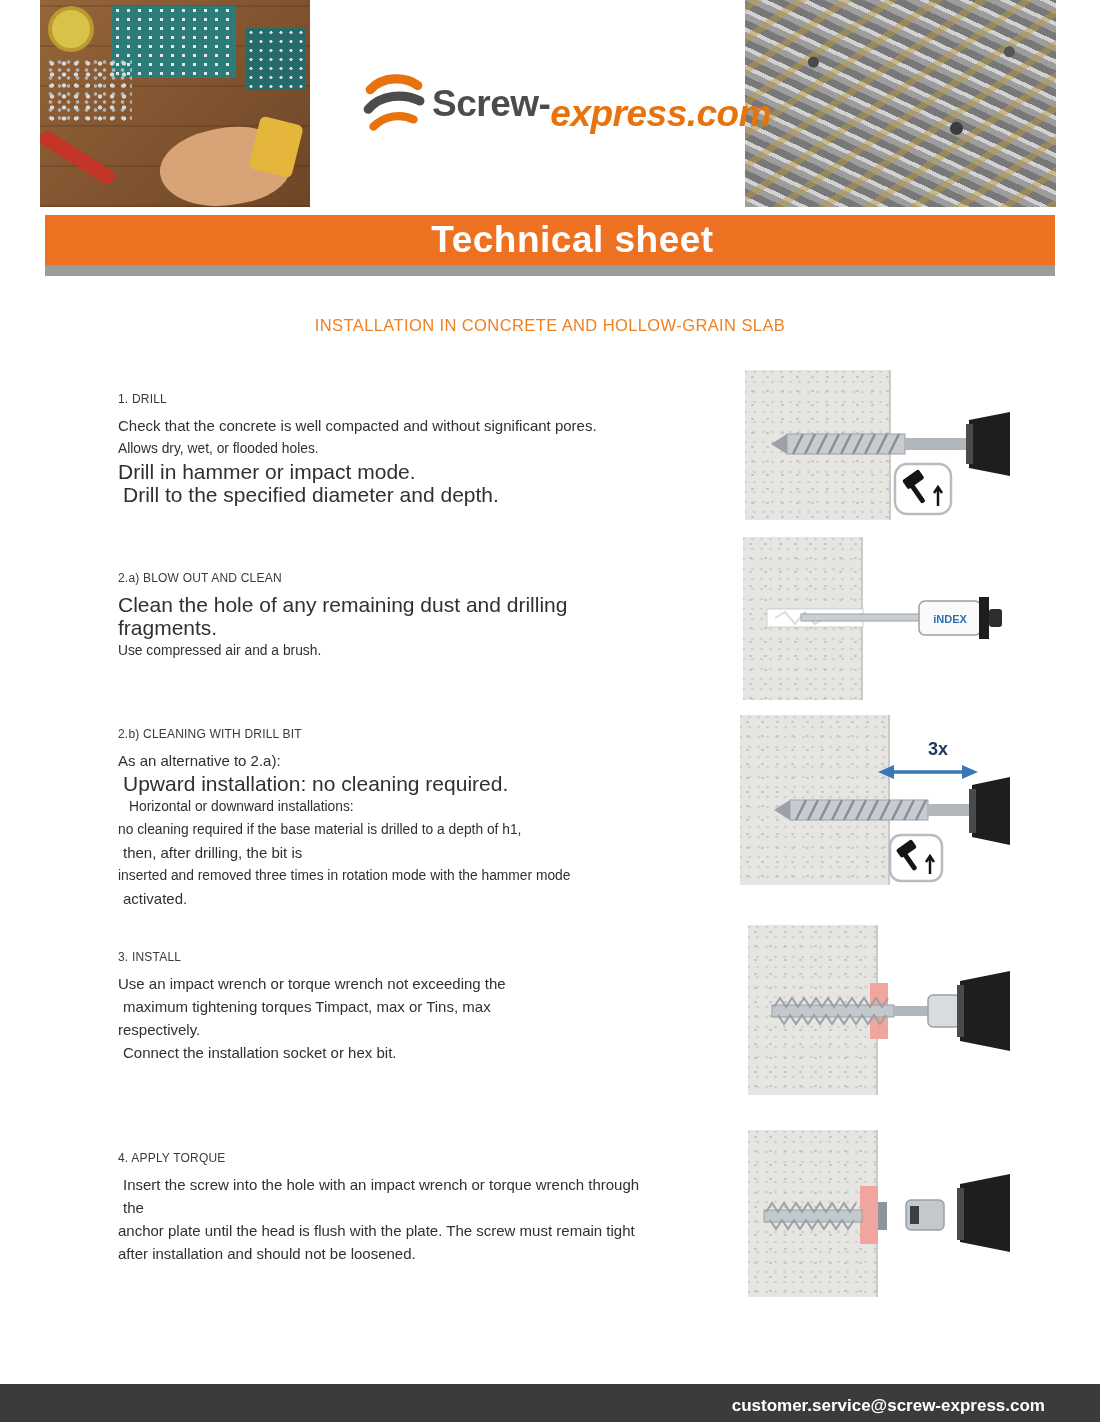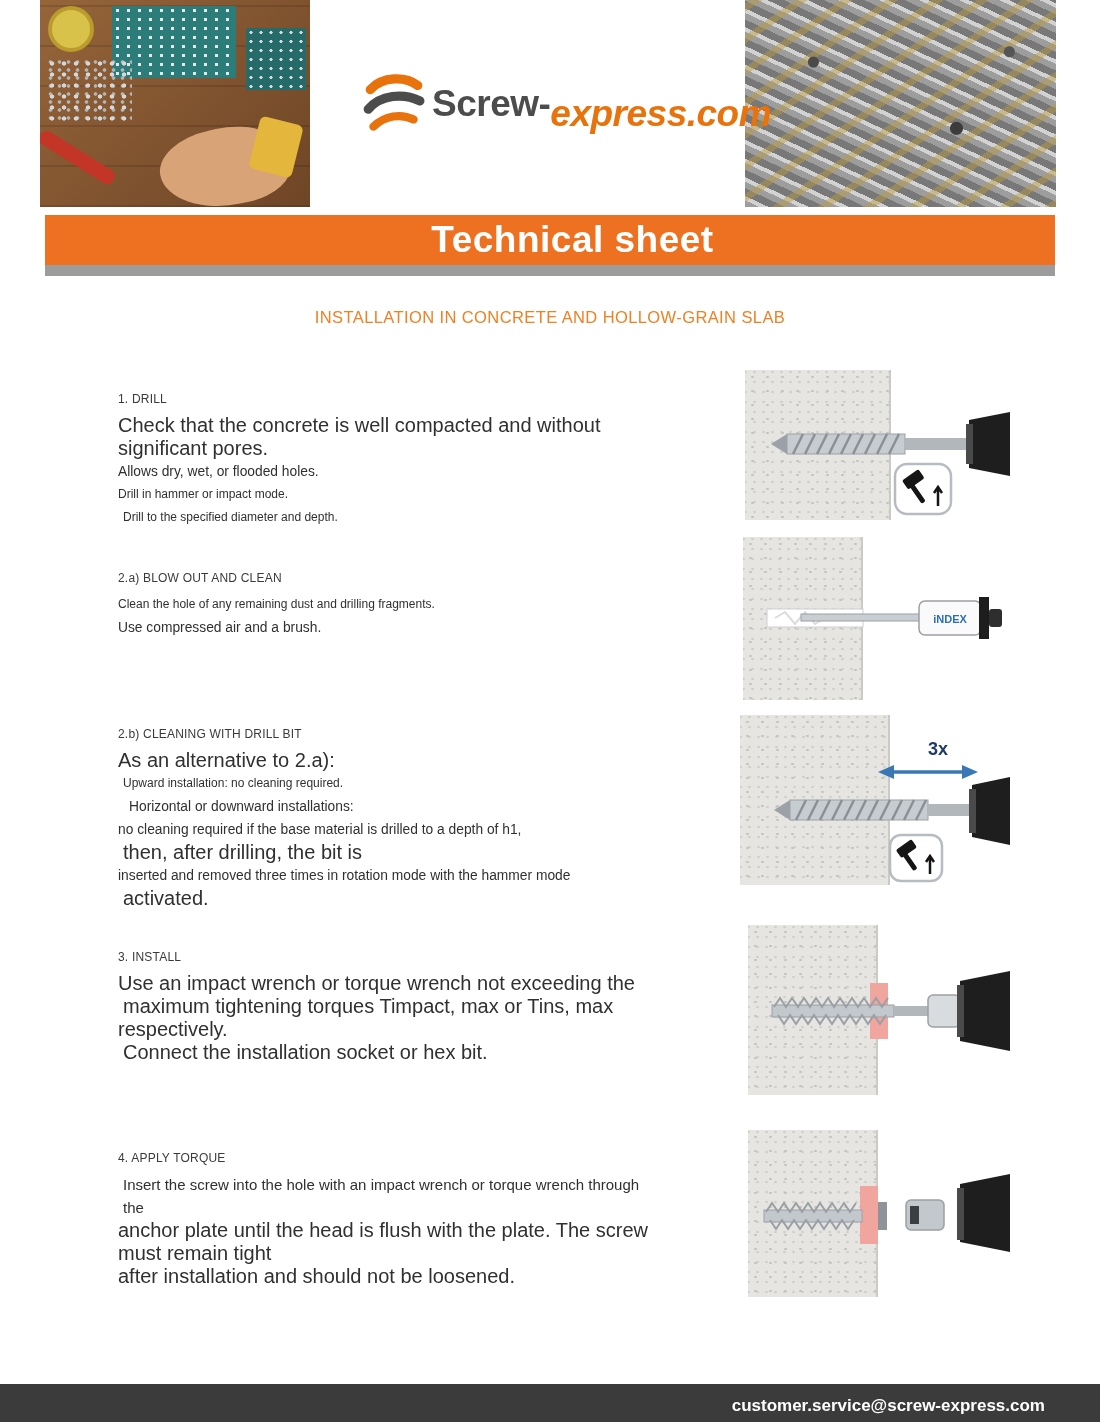--- a/index.html
+++ b/index.html
@@ -37,27 +37,27 @@
   .brand-dark{font-size:37px;font-weight:700;color:#4c4c4c;letter-spacing:-.5px;}
   .brand-orange{font-size:37px;font-weight:700;font-style:italic;color:#e8720c;letter-spacing:-.5px;margin-top:20px;}
 
   
   .banner{position:absolute;left:45px;top:215px;width:1010px;height:50px;background:#ed7120;
           display:flex;align-items:center;justify-content:center;}
   .banner span{color:#fff;font-size:37px;font-weight:700;letter-spacing:.5px;margin-left:45px;}
   .banner-sub{position:absolute;left:45px;top:265px;width:1010px;height:11px;background:#9c9c9c;}
 
   .doc-title{position:absolute;top:308px;left:0;right:0;text-align:center;
-             color:#ef8123;font-size:16.5px;letter-spacing:.4px;font-weight:400;margin:0;}
+             color:#ef8123;font-size:16.5px;letter-spacing:.4px;font-weight:400;margin:8px;}
 
   
   .section{position:absolute;left:118px;width:545px;}
   .sec-h{font-size:12px;color:#3a3a3a;margin:0 0 8px 0;font-weight:400;letter-spacing:.2px;}
   .line{line-height:23px;color:#303030;}
-  .lg{font-size:12px;} .md{font-size:20px;} .sm{font-size:13.8px;} .xs{font-size:15px;}
+  .lg{font-size:21px;} .md{font-size:15px;} .sm{font-size:13.8px;} .xs{font-size:15px;}
   .xl{font-size:16.2px;}
   .in1{padding-left:5px;} .in2{padding-left:11px;}
   .s1{top:392px;} .s2{top:571px;} .s3{top:727px;} .s4{top:950px;} .s5{top:1151px;}
 
   
   .fig{position:absolute;background:#fff;}
   .fig svg{position:absolute;left:0;top:0;}
   .concrete{position:absolute;left:0;top:0;height:100%;background-color:#e6e5e2;
      background-image:radial-gradient(#c2c2be 1px, transparent 1.5px),radial-gradient(#cfcfca 1px, transparent 1.4px);
      background-size:15px 14px,9px 10px;background-position:0 0,5px 7px;

